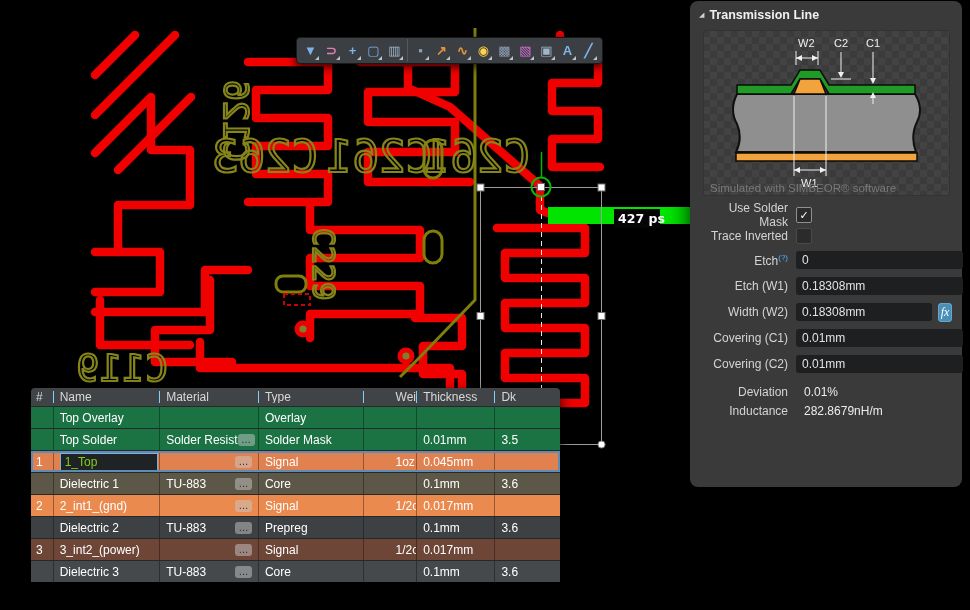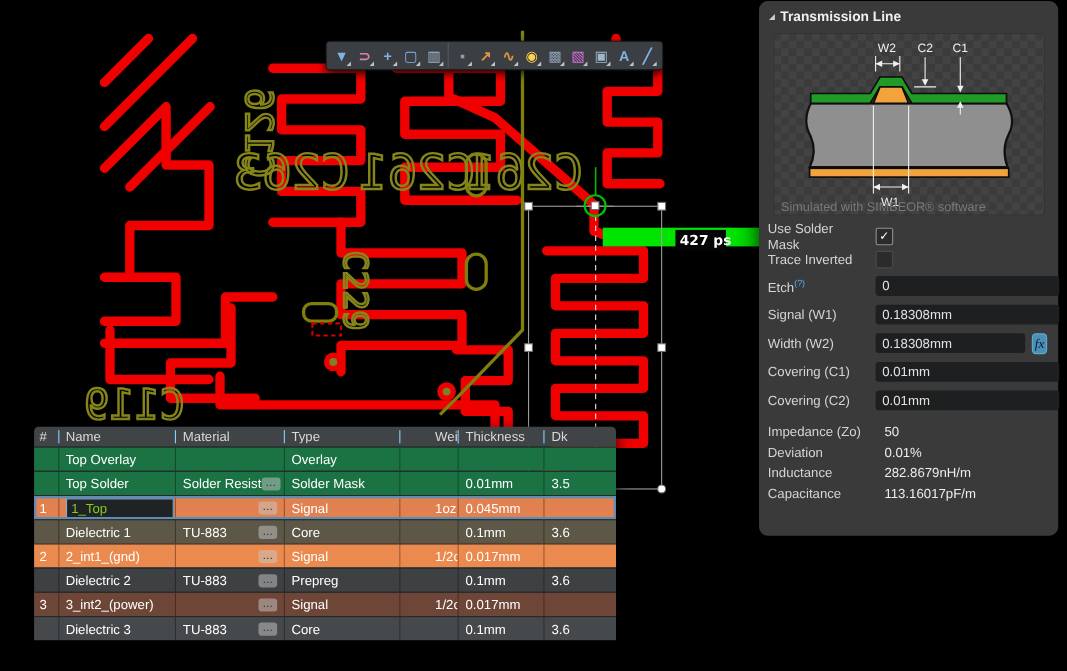--- a/index.html
+++ b/index.html
@@ -58,29 +58,29 @@
            border-radius:8px;box-shadow:0 8px 22px rgba(0,0,0,.85);color:#d4d4d4;font-size:12px;}
   #tl-header{display:flex;align-items:center;gap:5px;padding:7px 10px 4px 9px;color:#f0f0f0;}
   #tl-header .tri{font-size:7px;color:#cfcfcf;}
   #tl-header .ttl{font-weight:bold;font-size:12.5px;}
   #diagram{position:absolute;left:13px;top:29px;width:247px;height:166px;border-radius:3px;
            background-image:conic-gradient(#434343 90deg,#3b3b3b 90deg 180deg,#434343 180deg 270deg,#3b3b3b 270deg);
            background-size:14px 14px;box-shadow:inset 0 0 0 1px #333;}
   #tl-form{position:absolute;left:0;top:205px;width:272px;}
   .prow{display:flex;align-items:center;margin:0 10px 8px 8px;height:18px;}
   .prow.cbrow{margin-bottom:3px;}
-  .plabel{width:90px;text-align:left;margin-right:8px;flex:none;color:#d4d4d4;}
+  .plabel{width:90px;text-align:right;margin-right:8px;flex:none;color:#d4d4d4;}
   .plabel sup{color:#58b0ff;font-size:8px;}
   .cb{width:14px;height:14px;border:1px solid #8f8f8f;border-radius:2px;background:#2b2b2b;
       display:flex;align-items:center;justify-content:center;color:#fff;font-size:11px;line-height:1;}
   .cb.dim{border-color:#4a4a4a;}
   .pin{flex:1;height:18px;background:#1d1f20;border:none;border-radius:3px;color:#e2e2e2;
        font-size:12px;padding:0 6px;font-family:"Liberation Sans",sans-serif;box-sizing:border-box;}
   .pin.short{flex:none;width:136px;}
-  .fx{width:22px;height:19px;margin-left:6px;border-radius:4px;background:#4a8fb8;color:#0f172a;
+  .fx{width:22px;height:19px;margin-left:6px;border-radius:4px;background:#4a8fb8;color:#ffffff;
       display:flex;align-items:center;justify-content:center;font-family:"Liberation Serif",serif;
       font-style:italic;font-size:12px;box-shadow:inset 0 0 0 1px #67a6c9;}
   .rrow{display:flex;align-items:center;margin:0 10px 1px 8px;height:18px;}
   .rval{padding-left:8px;color:#ececec;}
 </style>
 </head>
 <body>
 <div id="stage">
 
 <svg id="pcb" viewBox="0 0 970 610" xmlns="http://www.w3.org/2000/svg">
@@ -348,49 +348,41 @@
       <span class="plabel">Trace Inverted</span>
       <span class="cb dim">
             <span></span>
           </span>
     </div>
     <div class="prow">
       <span class="plabel"><span>Etch</span><sup>(?)</sup></span>
       <input class="pin" value="0" style="">
     </div>
     <div class="prow">
-      <span class="plabel">Signal (W1)</span>
+      <span class="plabel">Etch (W1)</span>
       <input class="pin" value="0.18308mm" style="">
     </div>
     <div class="prow">
       <span class="plabel">Width (W2)</span>
       <input class="pin short" value="0.18308mm" style="">
       <span class="fx">fx</span>
     </div>
     <div class="prow">
       <span class="plabel">Covering (C1)</span>
       <input class="pin" value="0.01mm" style="">
     </div>
     <div class="prow" style="margin-bottom:10px">
       <span class="plabel">Covering (C2)</span>
       <input class="pin" value="0.01mm" style="">
     </div>
 
     <div class="rrow">
-      <span class="plabel">Impedance (Zo)</span>
-      <span class="rval">50</span>
-    </div>
-    <div class="rrow">
       <span class="plabel">Deviation</span>
       <span class="rval">0.01%</span>
     </div>
     <div class="rrow">
       <span class="plabel">Inductance</span>
       <span class="rval">282.8679nH/m</span>
     </div>
-    <div class="rrow">
-      <span class="plabel">Capacitance</span>
-      <span class="rval">113.16017pF/m</span>
-    </div>
   </div>
 </div>
 
 </div>
 
 </body></html>

